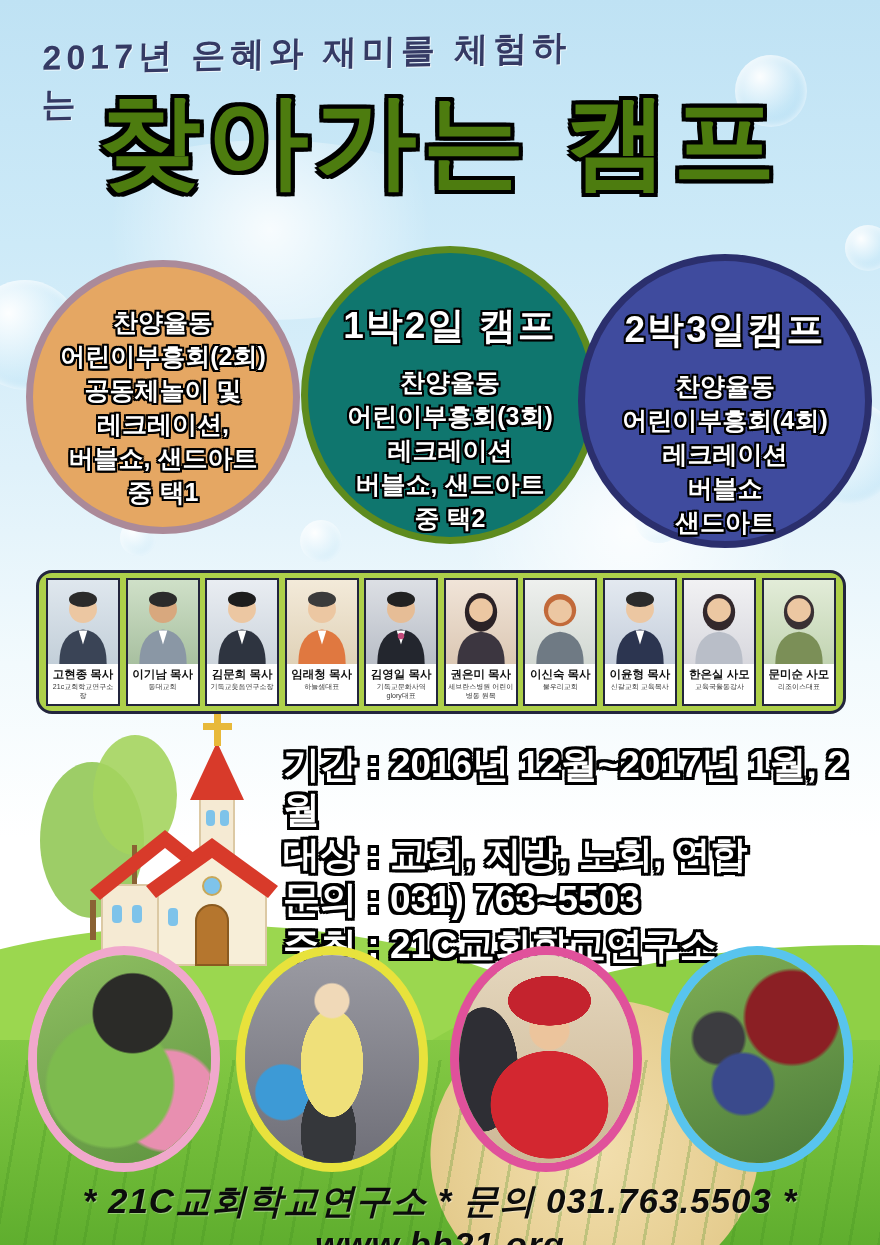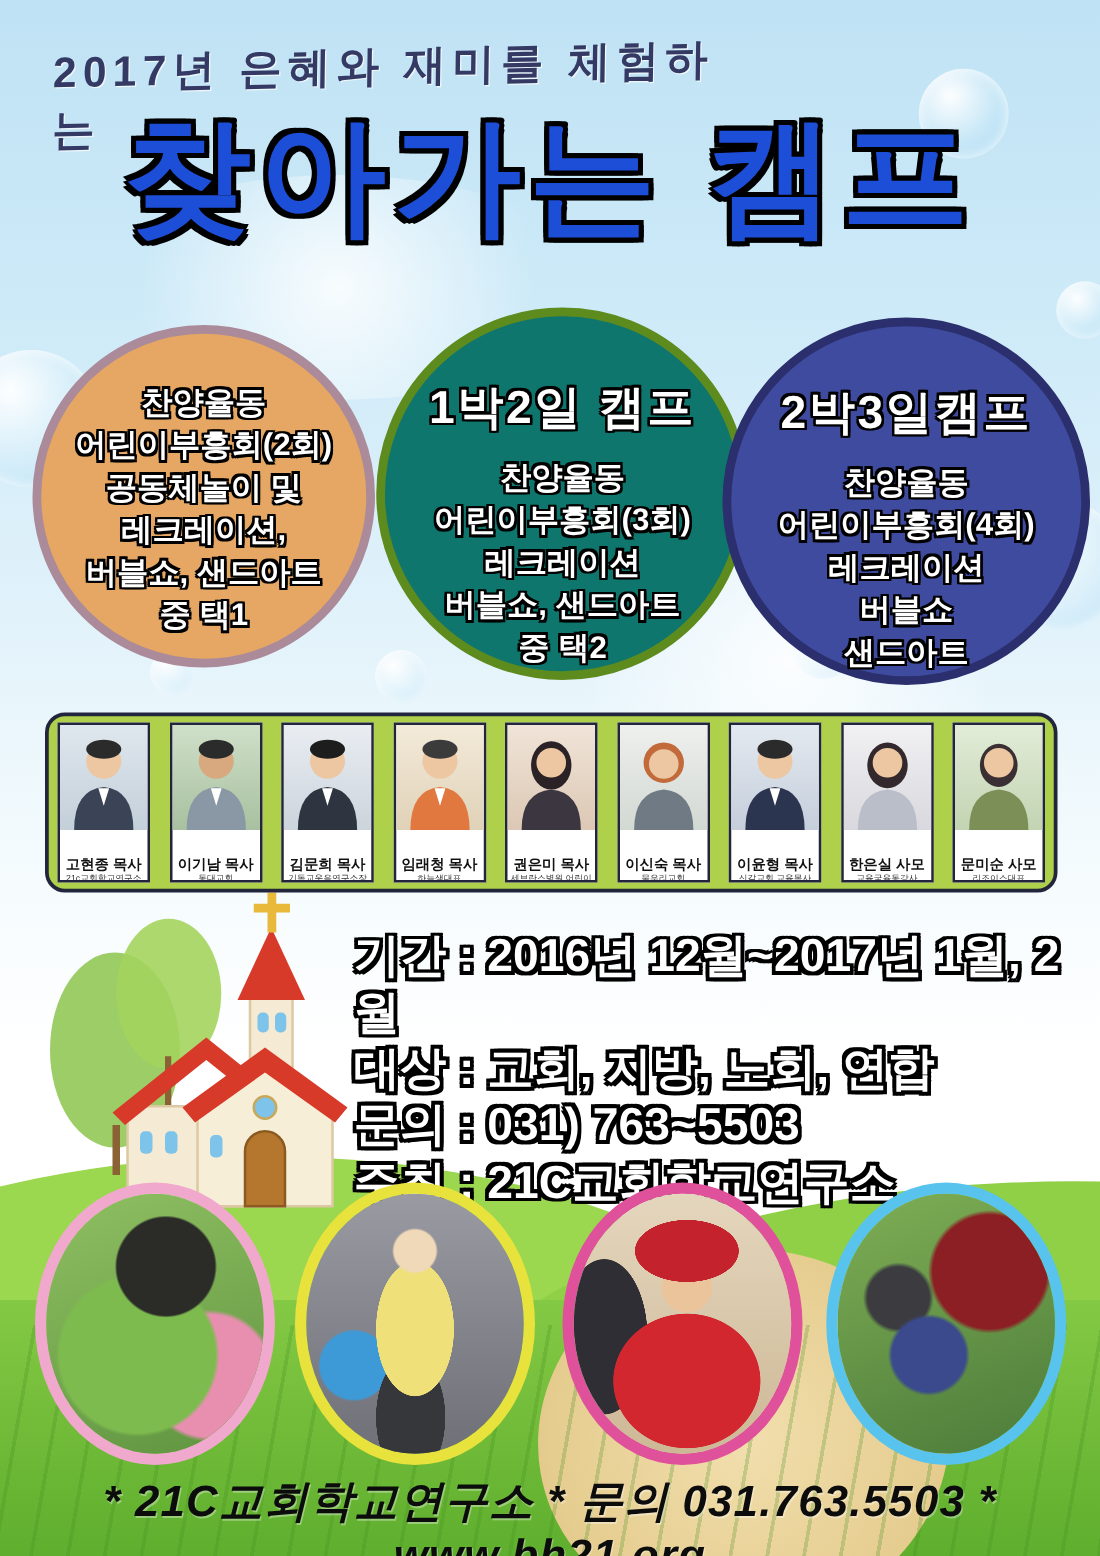--- a/index.html
+++ b/index.html
@@ -13,41 +13,41 @@
   .bubble{position:absolute;border-radius:50%;
     background:radial-gradient(circle at 35% 30%,rgba(255,255,255,.95),rgba(205,236,250,.25) 55%,rgba(140,205,240,.45) 100%);
     box-shadow:inset 0 0 10px rgba(255,255,255,.9);}
 
   
   .tagline{position:absolute;left:42px;top:30px;width:560px;
     font-size:34px;font-weight:bold;color:#353a64;letter-spacing:5px;
     transform:rotate(-1.2deg) skewX(-2deg);
     text-shadow:1px 1px 0 rgba(255,255,255,.7);}
   .main-title{position:absolute;left:0;top:88px;width:880px;text-align:center;
-    font-size:102px;font-weight:900;letter-spacing:6px;color:#1d4ed8;line-height:1.05;
+    font-size:102px;font-weight:900;letter-spacing:6px;color:#4d7c0f;line-height:1.05;
     text-shadow:-4px -4px 0 #000,0 -4px 0 #000,4px -4px 0 #000,-4px 0 0 #000,4px 0 0 #000,-4px 4px 0 #000,0 4px 0 #000,4px 4px 0 #000;}
 
   
   .camp{position:absolute;border-radius:50%;text-align:center;box-sizing:border-box;}
   .camp.c1{left:26px;top:260px;width:274px;height:274px;background:#e5a763;border:7px solid #ab8a99;z-index:1;padding-top:38px;}
   .camp.c2{left:301px;top:246px;width:298px;height:298px;background:#0f766e;border:7px solid #5e8b1e;z-index:2;padding-top:48px;}
   .camp.c3{left:578px;top:254px;width:294px;height:294px;background:#3f4b9e;border:7px solid #2b2f6d;z-index:3;padding-top:44px;}
   .camp-title{font-size:37px;font-weight:900;letter-spacing:2px;margin-bottom:14px;}
   .camp-line{font-size:25px;font-weight:800;line-height:1.36;}
   .ol{color:#fff;text-shadow:-2px -2px 0 #000,0 -2px 0 #000,2px -2px 0 #000,-2px 0 0 #000,2px 0 0 #000,-2px 2px 0 #000,0 2px 0 #000,2px 2px 0 #000;}
 
   
   .panel{position:absolute;left:36px;top:570px;width:810px;height:144px;
     background:#aed04a;border:3px solid #23253d;border-radius:16px;z-index:4;
     display:flex;align-items:center;justify-content:space-between;padding:0 7px;box-sizing:border-box;}
   .card{width:74px;height:128px;background:#fff;border:2px solid #23253d;box-sizing:border-box;
     display:flex;flex-direction:column;align-items:center;overflow:hidden;}
   .photo{width:100%;height:84px;position:relative;overflow:hidden;flex:none;}
   .photo svg{position:absolute;left:0;top:0;width:100%;height:100%;}
-  .spk-name{font-size:11.5px;font-weight:800;color:#111;margin-top:20px;white-space:nowrap;}
+  .spk-name{font-size:11.5px;font-weight:800;color:#111;margin-top:3px;white-space:nowrap;}
   .spk-role{font-size:7px;color:#333;text-align:center;line-height:1.25;margin-top:1px;padding:0 2px;}
   .p0{background:linear-gradient(#dfe7ee,#c3cfd9);color:#3a4456;}
   .p1{background:linear-gradient(#cfe0c8,#a8c0a0);color:#8a97a5;}
   .p2{background:linear-gradient(#e9edf2,#ccd4dc);color:#2e3440;}
   .p3{background:linear-gradient(#f3ead9,#e0d2b8);color:#e07840;}
   .p4{background:linear-gradient(#dcdfe4,#b9bec7);color:#23262e;}
   .p5{background:linear-gradient(#f0e4d8,#dcc8b4);color:#3c3640;}
   .p6{background:linear-gradient(#eef0ee,#d2d8d2);color:#6f7a84;}
   .p7{background:linear-gradient(#e3e9f0,#c5cedb);color:#2c3550;}
   .p8{background:linear-gradient(#f1f1f3,#d8d8de);color:#b9bec8;}
@@ -195,20 +195,33 @@
             <circle cx="30" cy="27" r="13" fill="#ecc7a2"></circle>
             <ellipse cx="30" cy="18" rx="13" ry="7" fill="#3b3b3b"></ellipse>
             <path d="M8 78 Q8 48 30 46 Q52 48 52 78 Z" fill="currentColor"></path>
             <polygon points="26,47 34,47 30,60" fill="#fff"></polygon>
           </svg>
       </div>
       <div class="spk-name">임래청 목사</div>
       <div class="spk-role">하늘샘대표</div>
     </div>
     <div class="card">
+      <div class="photo p4">
+        <svg viewBox="0 0 60 78">
+            <circle cx="30" cy="27" r="13" fill="#e6bd96"></circle>
+            <ellipse cx="30" cy="18" rx="13" ry="7" fill="#222"></ellipse>
+            <path d="M8 78 Q8 48 30 46 Q52 48 52 78 Z" fill="currentColor"></path>
+            <polygon points="26,47 34,47 30,60" fill="#fff"></polygon>
+            <circle cx="30" cy="52" r="3" fill="#c24a7a"></circle>
+          </svg>
+      </div>
+      <div class="spk-name">김영일 목사</div>
+      <div class="spk-role">기독교문화사역 glory대표</div>
+    </div>
+    <div class="card">
       <div class="photo p5">
         <svg viewBox="0 0 60 78">
             <ellipse cx="30" cy="30" rx="15" ry="18" fill="#2b2226"></ellipse>
             <circle cx="30" cy="28" r="11" fill="#ecc7a2"></circle>
             <path d="M8 78 Q8 50 30 48 Q52 50 52 78 Z" fill="currentColor"></path>
           </svg>
       </div>
       <div class="spk-name">권은미 목사</div>
       <div class="spk-role">세브란스병원 어린이병동 원목</div>
     </div>

